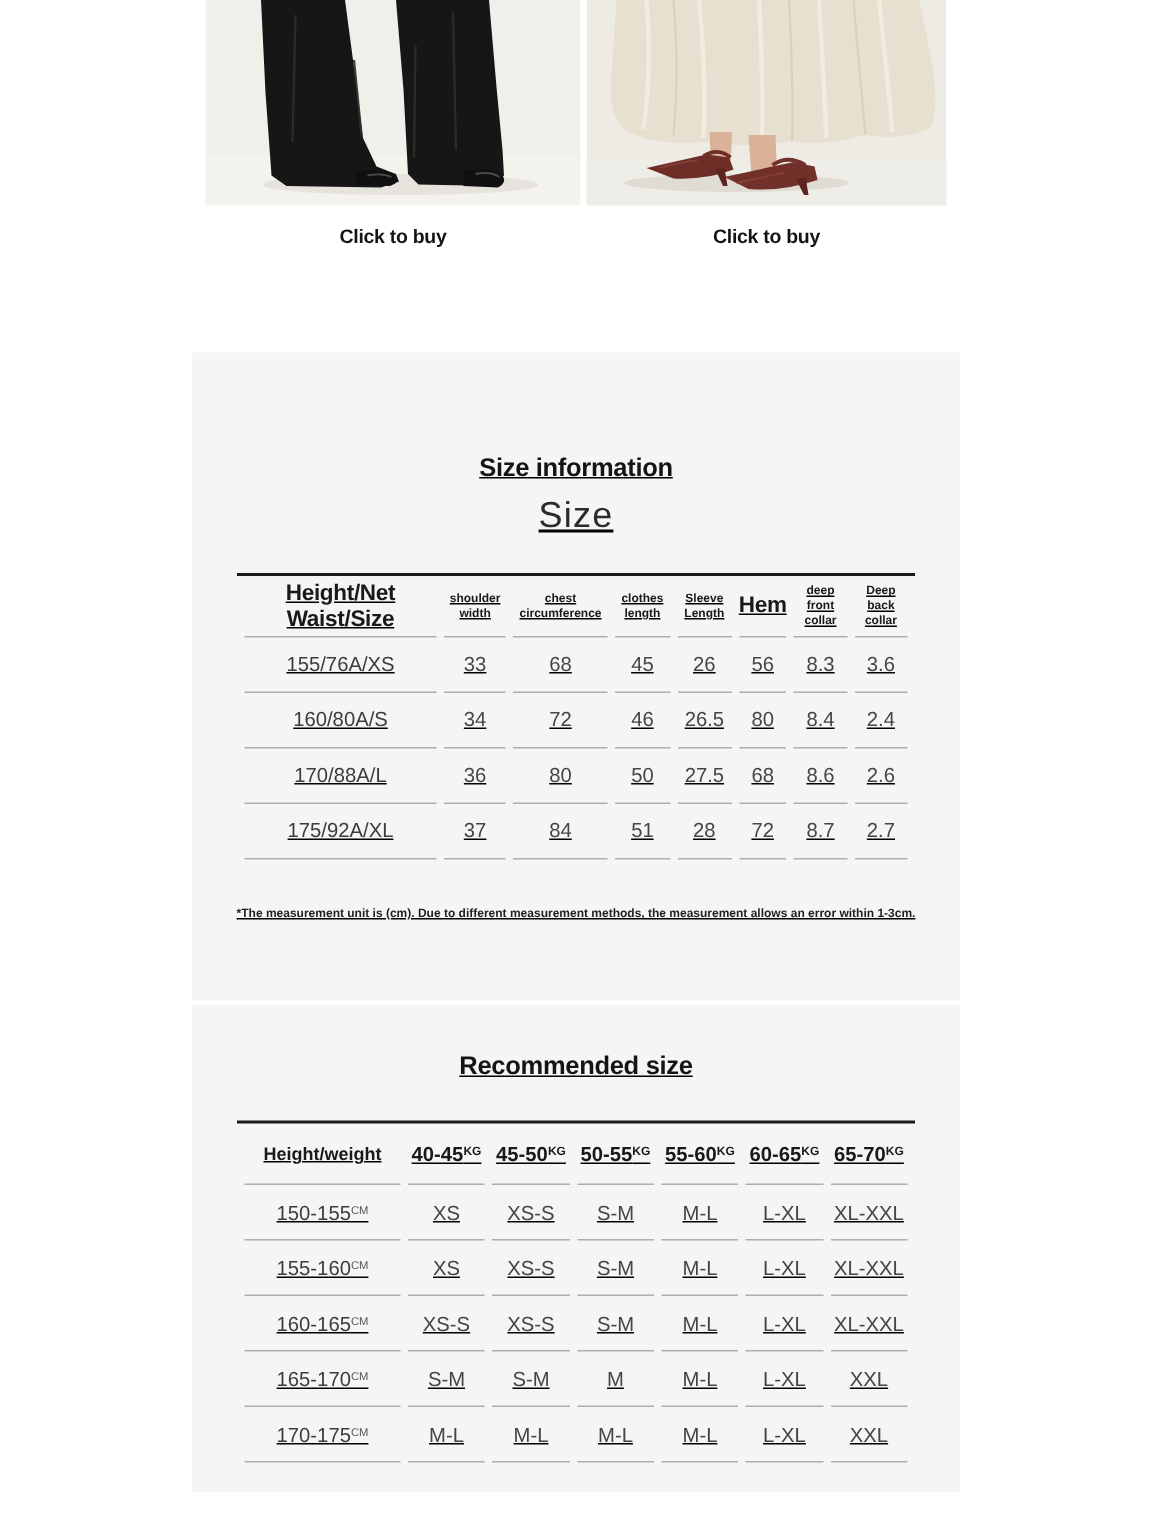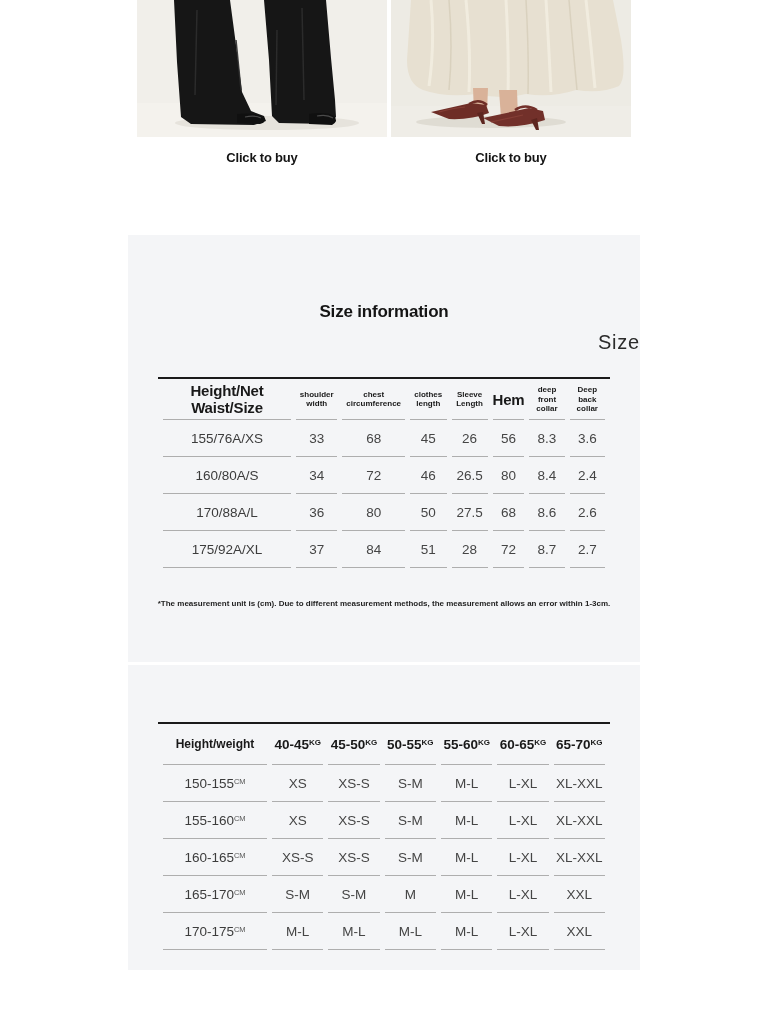--- a/index.html
+++ b/index.html
@@ -23,35 +23,36 @@
     font-size: 13px;
     font-weight: 700;
     color: #141414;
     letter-spacing: -0.2px;
     margin-top: 13px;
   }
   .panel {
     width: 512px;
     margin: 0 auto;
     background: #f4f5f7;
+    text-decoration: underline;
   }
   .panel-size { margin-top: 70px; padding: 67px 0 54px 0; }
   .panel-tryon { margin-top: 3px; padding: 31px 0 20px 0; }
   .subtitle {
     text-align: center;
     font-size: 17px;
     font-weight: 700;
     color: #141414;
     letter-spacing: -0.2px;
     line-height: 1.2;
     margin: 0;
   }
   .big-title {
-    text-align: right;
-    font-size: 20px;
+    text-align: center;
+    font-size: 24px;
     font-weight: 400;
     color: #2b2b2b;
     letter-spacing: 0.8px;
     line-height: 1.1;
     margin: 9px 0 0 0;
   }
   table {
     width: 452px;
     margin: 24px auto 0 auto;
     border-collapse: separate;
@@ -190,20 +191,21 @@
         <td class="c-size">8.7</td>
         <td class="c-size">2.7</td>
       </tr>
     </tbody>
   </table>
 
   <p class="footnote">*The measurement unit is (cm). Due to different measurement methods, the measurement allows an error within 1-3cm.</p>
 </section>
 
 <section class="panel panel-tryon">
+  <h3 class="subtitle">Recommended size</h3>
 
   <table>
     <thead>
       <tr>
         <th class="h-weighthdr col-label">Height/weight</th>
         <th class="h-weight"><span>40-45</span><span class="sup">KG</span></th>
         <th class="h-weight"><span>45-50</span><span class="sup">KG</span></th>
         <th class="h-weight"><span>50-55</span><span class="sup">KG</span></th>
         <th class="h-weight"><span>55-60</span><span class="sup">KG</span></th>
         <th class="h-weight"><span>60-65</span><span class="sup">KG</span></th>

